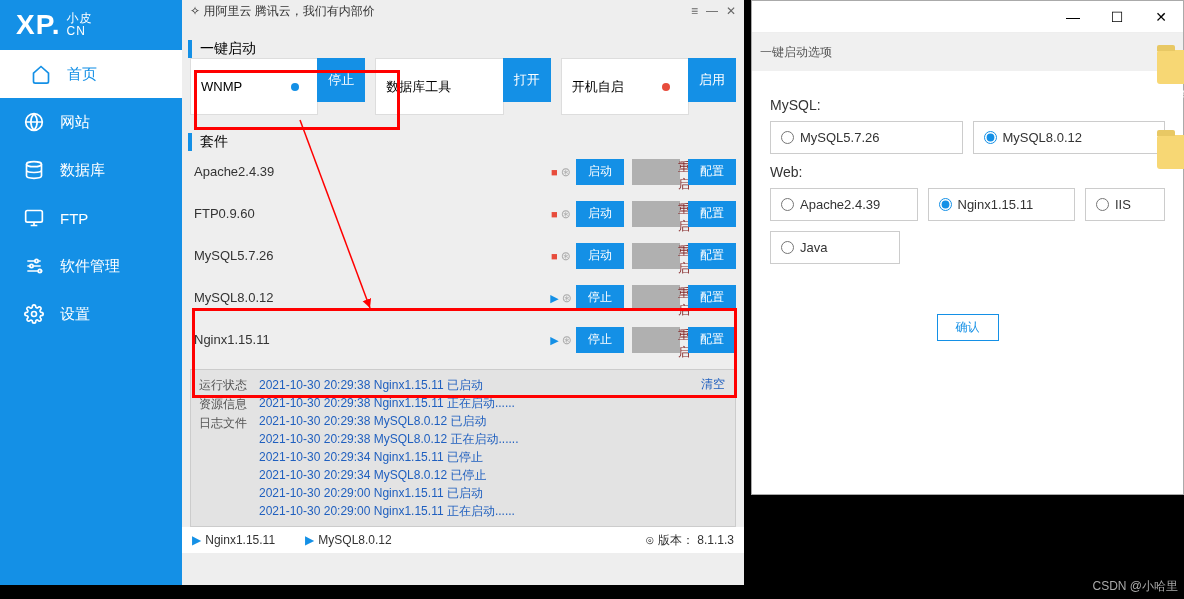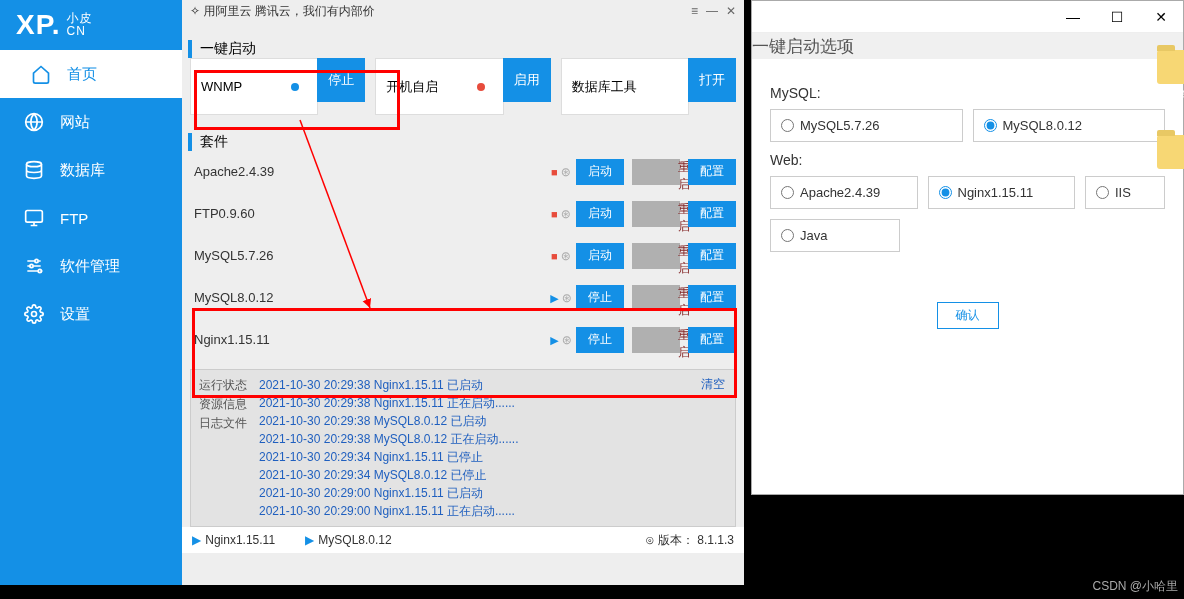--- a/index.html
+++ b/index.html
@@ -52,21 +52,21 @@
 
 .statusbar { height: 26px; background: #fff; display: flex; align-items: center; padding: 0 10px; font-size: 12px; color: #333; }
 .statusbar .item { margin-right: 30px; }
 .statusbar .tri2 { color: #1490E6; margin-right: 4px; }
 .statusbar .right { margin-left: auto; }
 
 
 .dialog { position: absolute; left: 751px; top: 0; width: 433px; height: 495px; background: #fff; border: 1px solid #aaa; }
 .dialog-titlebar { height: 32px; display: flex; justify-content: flex-end; align-items: center; background: #fff; border-bottom: 1px solid #eee; }
 .dialog-titlebar .wbtn { width: 44px; height: 30px; display: flex; align-items: center; justify-content: center; font-size: 14px; cursor: pointer; }
-.dialog-sub { height: 26px; background: #F0F0F0; font-size: 17px; color: #555; display: flex; align-items: center; }
+.dialog-sub { height: 38px; background: #F0F0F0; font-size: 12px; color: #555; padding-left: 8px; display: flex; align-items: center; }
 .dialog-body { padding: 16px 18px; font-size: 13px; color: #333; }
 .dlabel { margin: 10px 0 8px 0; font-size: 14px; }
 .radio-row { display: flex; gap: 10px; }
 .radio-box { border: 1px solid #ccc; padding: 8px 10px; flex: 1; display: flex; align-items: center; font-size: 13px; min-width: 0; }
 .radio-box.small { flex: 0 0 80px; }
 .radio-box input { margin-right: 6px; accent-color: #1490E6; }
 .dialog-footer { display: flex; justify-content: center; margin-top: 50px; }
 .confirm-btn { border: 1px solid #1490E6; background: #fff; color: #1490E6; padding: 4px 18px; font-size: 12px; cursor: pointer; }
 
 
@@ -161,30 +161,30 @@
     <div class="row3">
       <div style="display:flex;flex:1">
           <div class="card">
             <span class="label">WNMP</span>
             <span class="dot blue"></span>
           </div>
           <button class="btn">停止</button>
         </div>
       <div style="display:flex;flex:1">
           <div class="card">
+            <span class="label">数据库工具</span>
+          </div>
+          <button class="btn">打开</button>
+        </div>
+      <div style="display:flex;flex:1">
+          <div class="card">
             <span class="label">开机自启</span>
             <span class="dot red"></span>
           </div>
           <button class="btn">启用</button>
-        </div>
-      <div style="display:flex;flex:1">
-          <div class="card">
-            <span class="label">数据库工具</span>
-          </div>
-          <button class="btn">打开</button>
         </div>
     </div>
 
     <div class="section-title">
         <span class="bar"></span>
         <span>套件</span>
       </div>
     <div class="suite">
       <div class="suite-row">
         <span class="name">Apache2.4.39</span>

